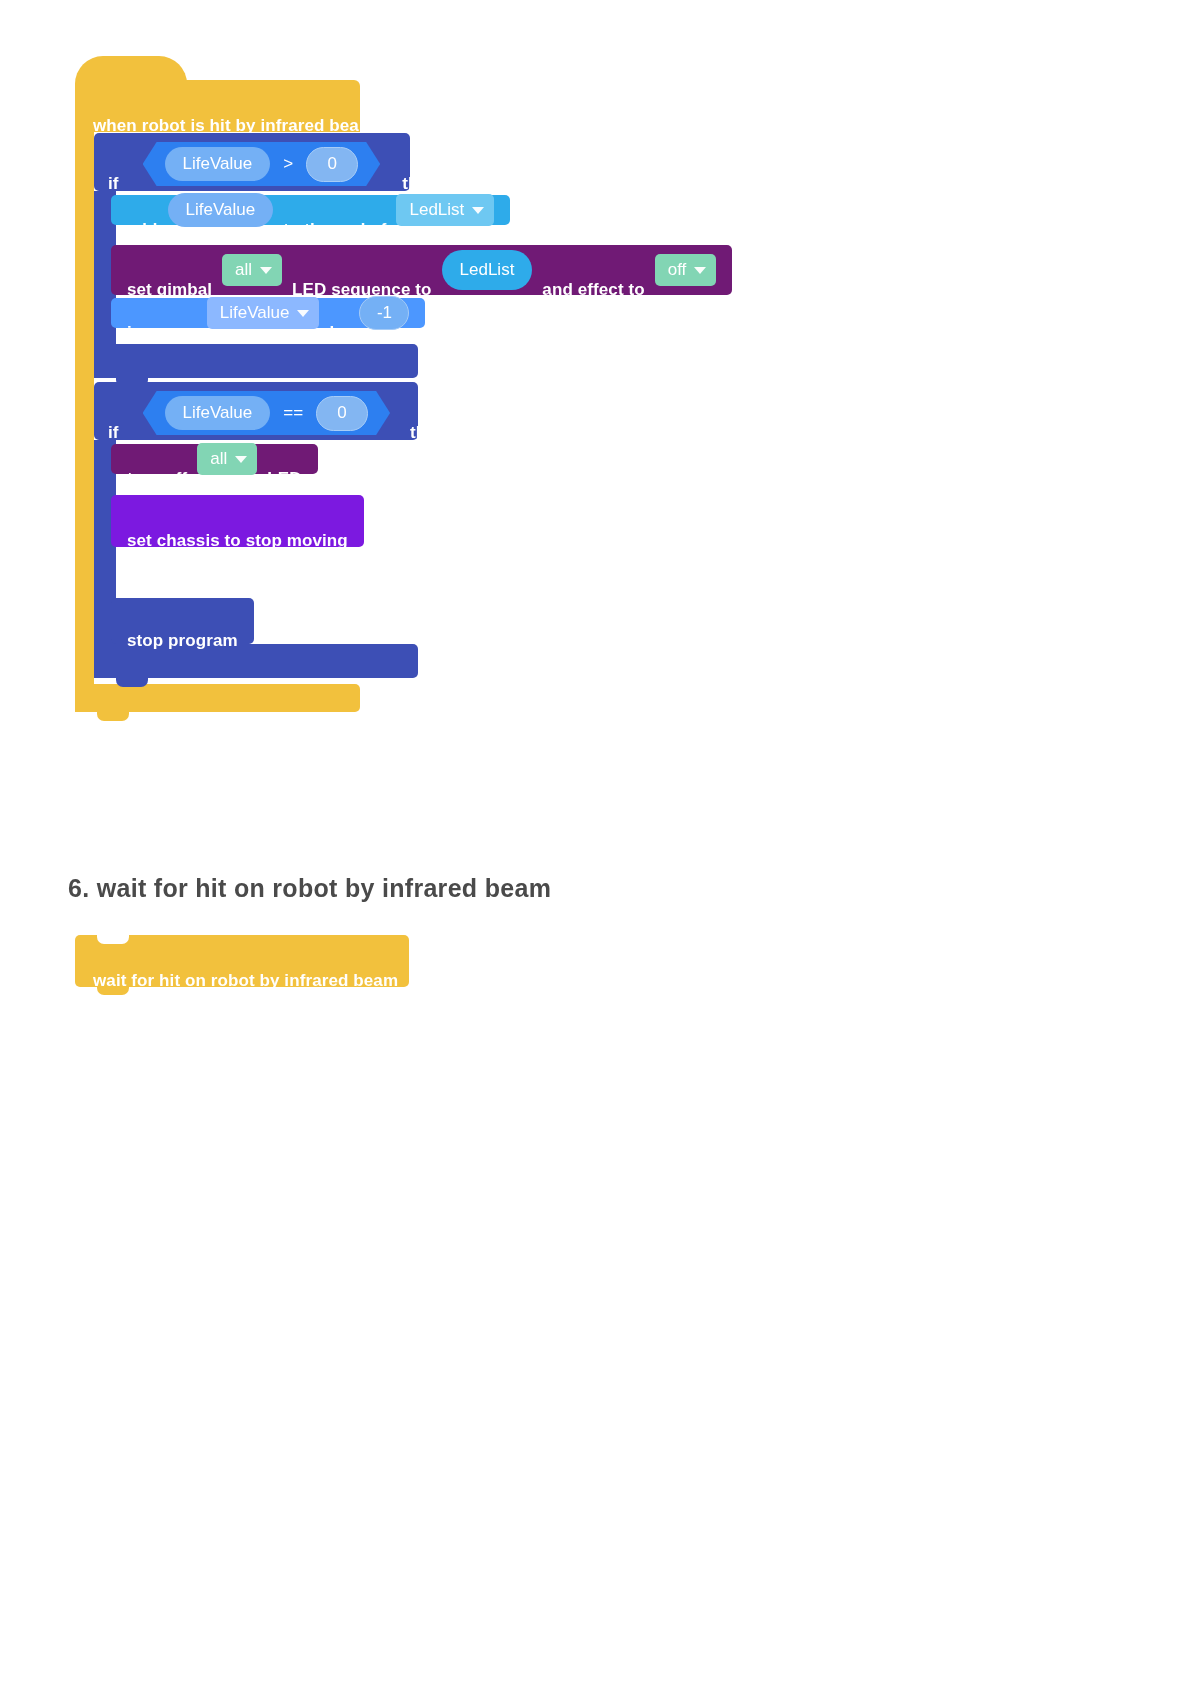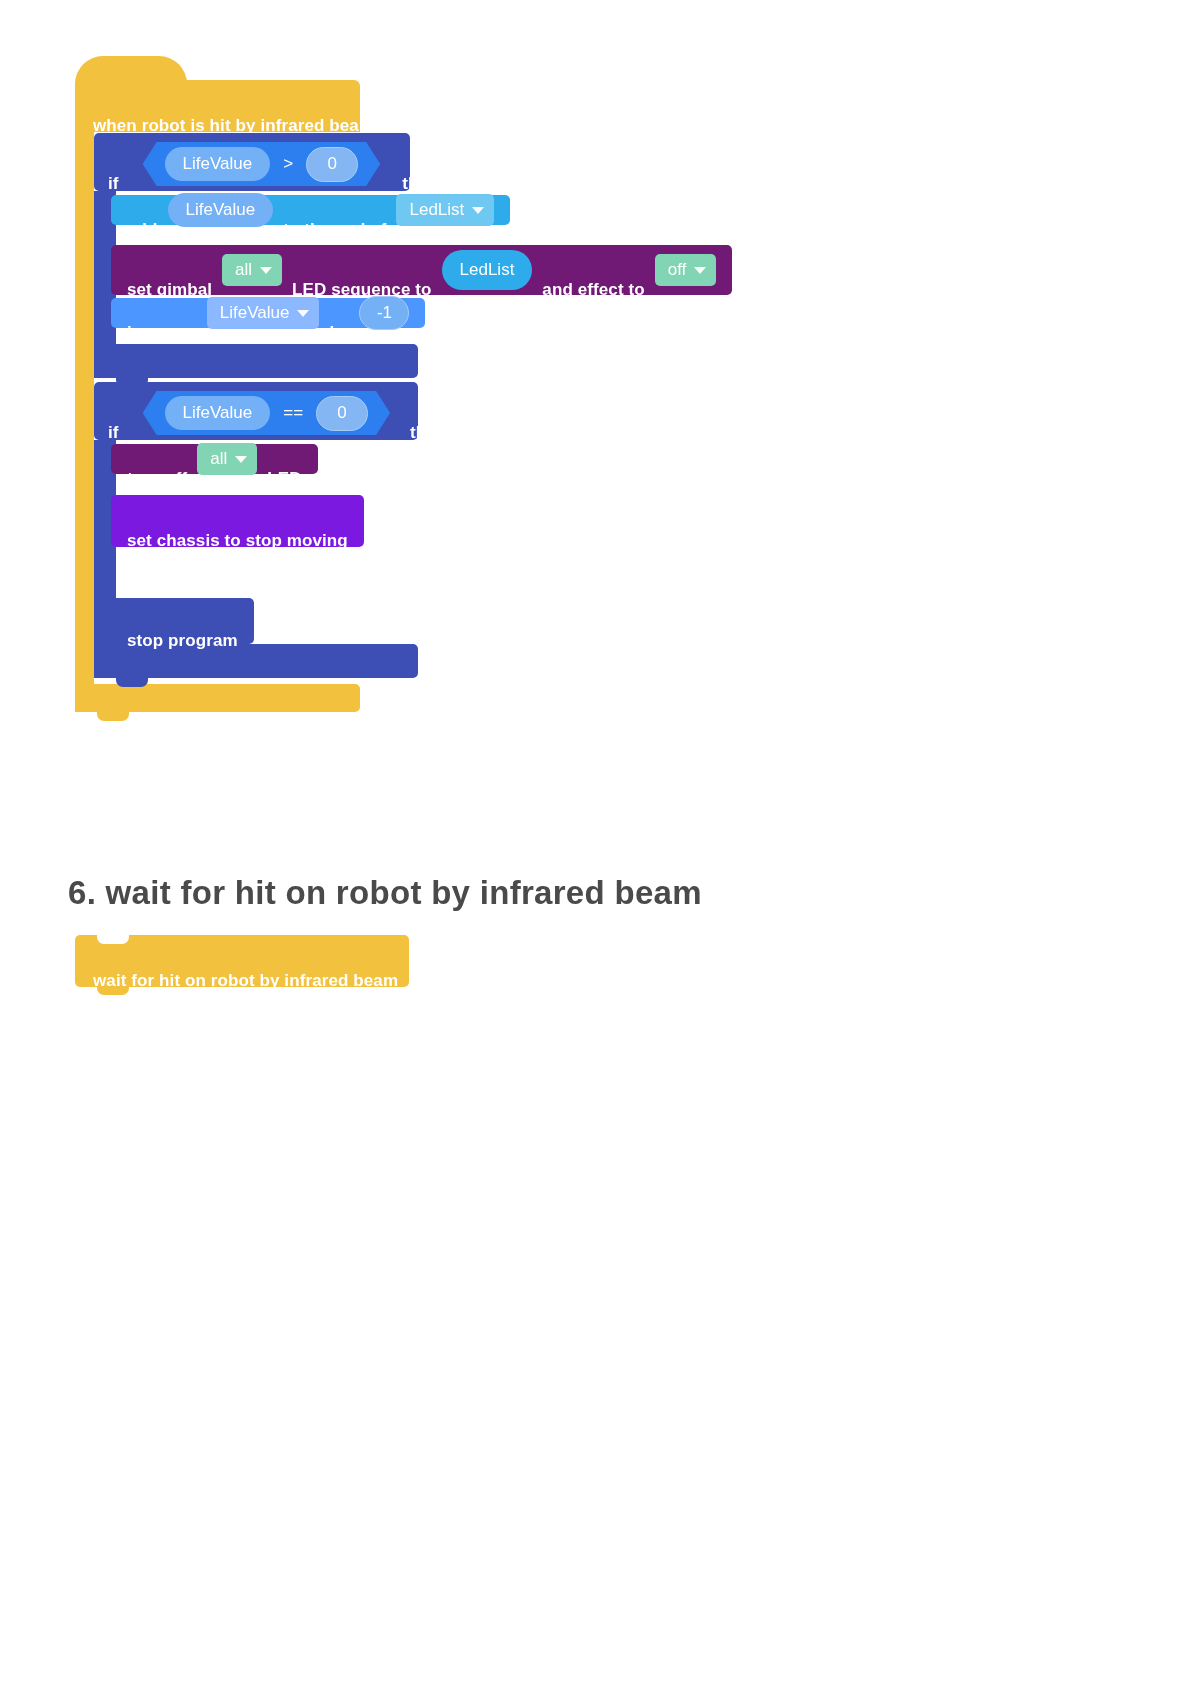--- a/index.html
+++ b/index.html
@@ -91,21 +91,21 @@
     padding:0 18px;height:40px;display:inline-flex;align-items:center;
   }
   .oval-neg{
     background:#74b0f5;border:1.5px solid #a5cbf7;border-radius:20px;
     color:#fff;font-size:17px;height:32px;min-width:22px;padding:0 13px;
     display:inline-flex;align-items:center;justify-content:center;
   }
 
   
   .heading{
-    position:absolute;color:#4a4a4a;font-size:33px;font-weight:bold;
+    position:absolute;color:#4a4a4a;font-size:25px;font-weight:bold;
     letter-spacing:.3px;white-space:nowrap;
   }
 
   
   .wait-block{
     position:absolute;background:#f2c13d;border-radius:5px;
     height:52px;display:flex;align-items:center;padding:0 18px;
   }
   .wait-block .bump-bot{
     position:absolute;left:22px;bottom:-8px;width:32px;height:9px;

